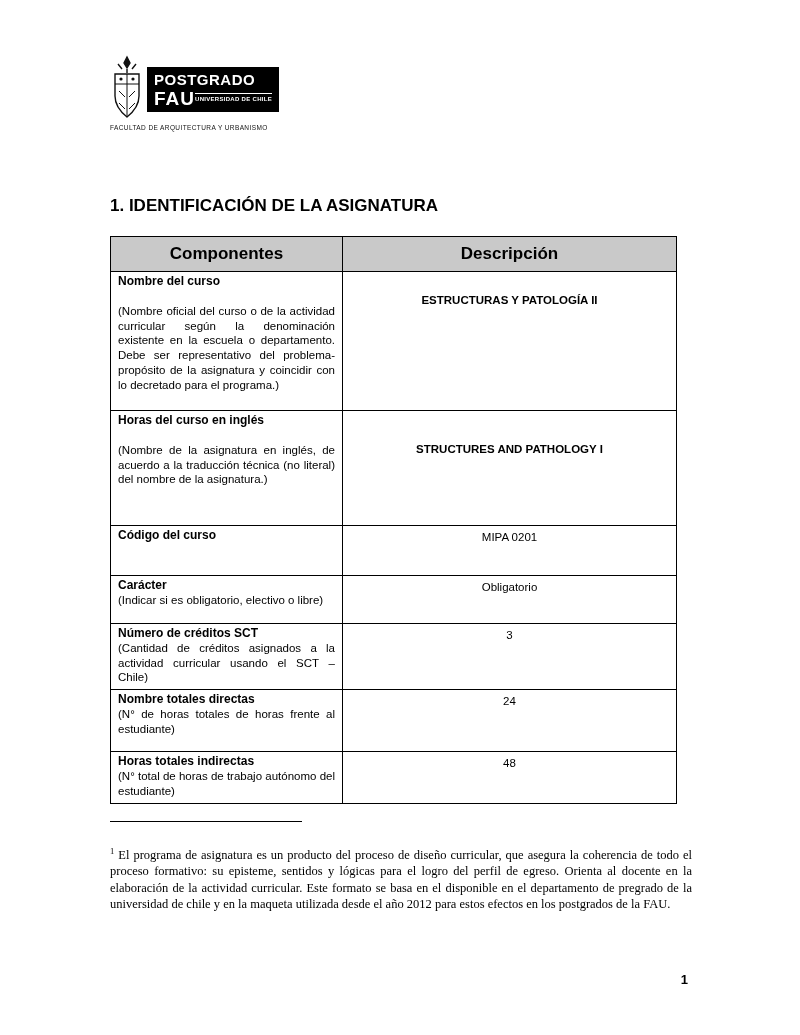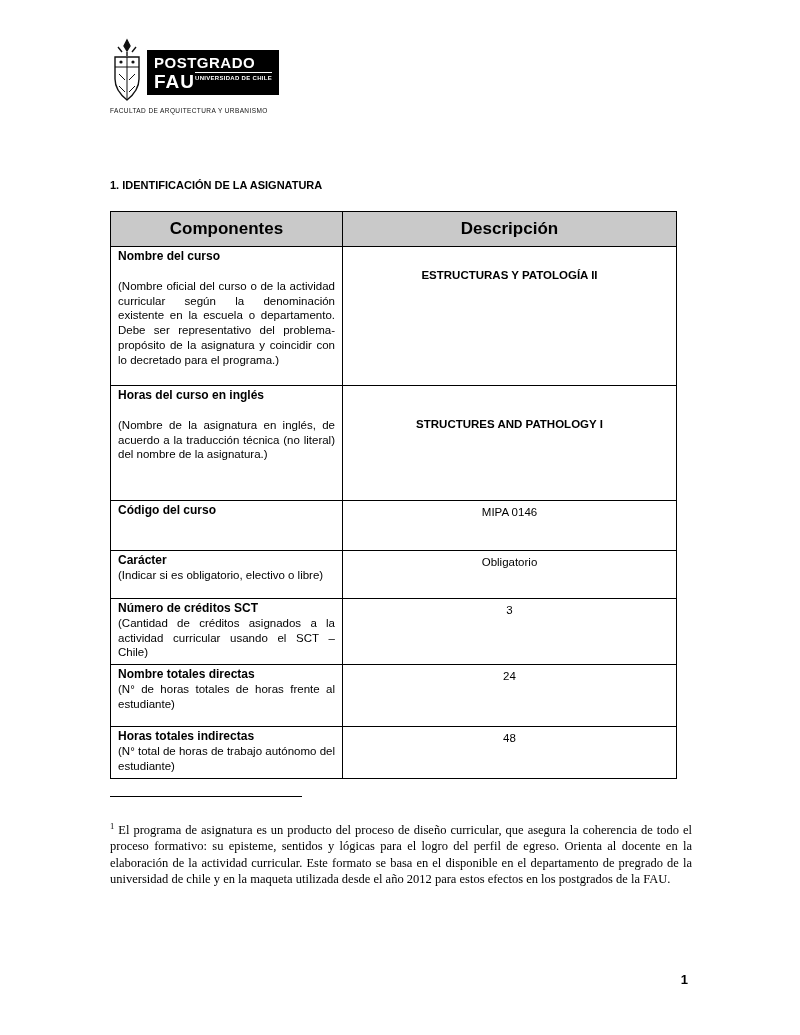--- a/index.html
+++ b/index.html
@@ -6,53 +6,53 @@
   html, body { background: #ffffff; }
   body { font-family: "Liberation Sans", sans-serif; color: #000; }
 
   .page {
     position: relative;
     width: 800px;
     height: 1035px;
     background: #ffffff;
     overflow: hidden;
   }
-  .content { padding: 38px 108px 0 110px; }
+  .content { padding: 55px 108px 0 110px; }
 
   
   .logo-block { display: inline-block; }
   .logo-row { display: flex; align-items: flex-start; gap: 3px; }
   .crest { width: 34px; height: 66px; flex: 0 0 auto; }
   .logo-box {
     background: #000;
     color: #fff;
     padding: 5px 7px 4px 7px;
     margin-top: 12px;
     line-height: 1;
   }
   .logo-postgrado { font-size: 15px; font-weight: bold; letter-spacing: 0.5px; }
-  .logo-bottom { display: flex; align-items: flex-start; gap: 0; margin-top: 2px; }
+  .logo-bottom { display: flex; align-items: center; gap: 0; margin-top: 2px; }
   .logo-fau { font-size: 19px; font-weight: bold; letter-spacing: 1px; }
   .logo-uni {
     font-size: 6px; font-weight: bold; letter-spacing: 0.3px;
     border-top: 1px solid #fff; padding-top: 2px; margin-bottom: 2px; white-space: nowrap;
   }
   .logo-faculty { font-size: 6.5px; letter-spacing: 0.4px; margin-top: 3px; color: #111; }
 
   
   .doc-title {
     text-align: center;
     font-size: 15.5px;
     font-weight: bold;
     letter-spacing: 0.4px;
     margin-top: 46px;
   }
   .doc-title sup { font-size: 9px; }
   .section-heading {
-    font-size: 11px;
+    font-size: 17px;
     font-weight: bold;
     margin-top: 62px;
   }
 
   
   table.program-table {
     border-collapse: collapse;
     table-layout: fixed;
     width: 566px;
     margin-top: 20px;
@@ -166,21 +166,21 @@
           <td class="comp-cell">
             <div class="comp-title">Horas del curso en inglés</div>
             <div class="comp-desc gap">(Nombre de la asignatura en inglés, de acuerdo a la traducción técnica (no literal) del nombre de la asignatura.)</div>
           </td>
           <td class="value-cell strong pad-2">STRUCTURES AND PATHOLOGY I</td>
         </tr>
         <tr style="height:50px">
           <td class="comp-cell">
             <div class="comp-title">Código del curso</div>
           </td>
-          <td class="value-cell">MIPA 0146</td>
+          <td class="value-cell">MIPA 0201</td>
         </tr>
         <tr style="height:48px">
           <td class="comp-cell">
             <div class="comp-title">Carácter</div>
             <div class="comp-desc">(Indicar si es obligatorio, electivo o libre)</div>
           </td>
           <td class="value-cell">Obligatorio</td>
         </tr>
         <tr style="height:62px">
           <td class="comp-cell">

